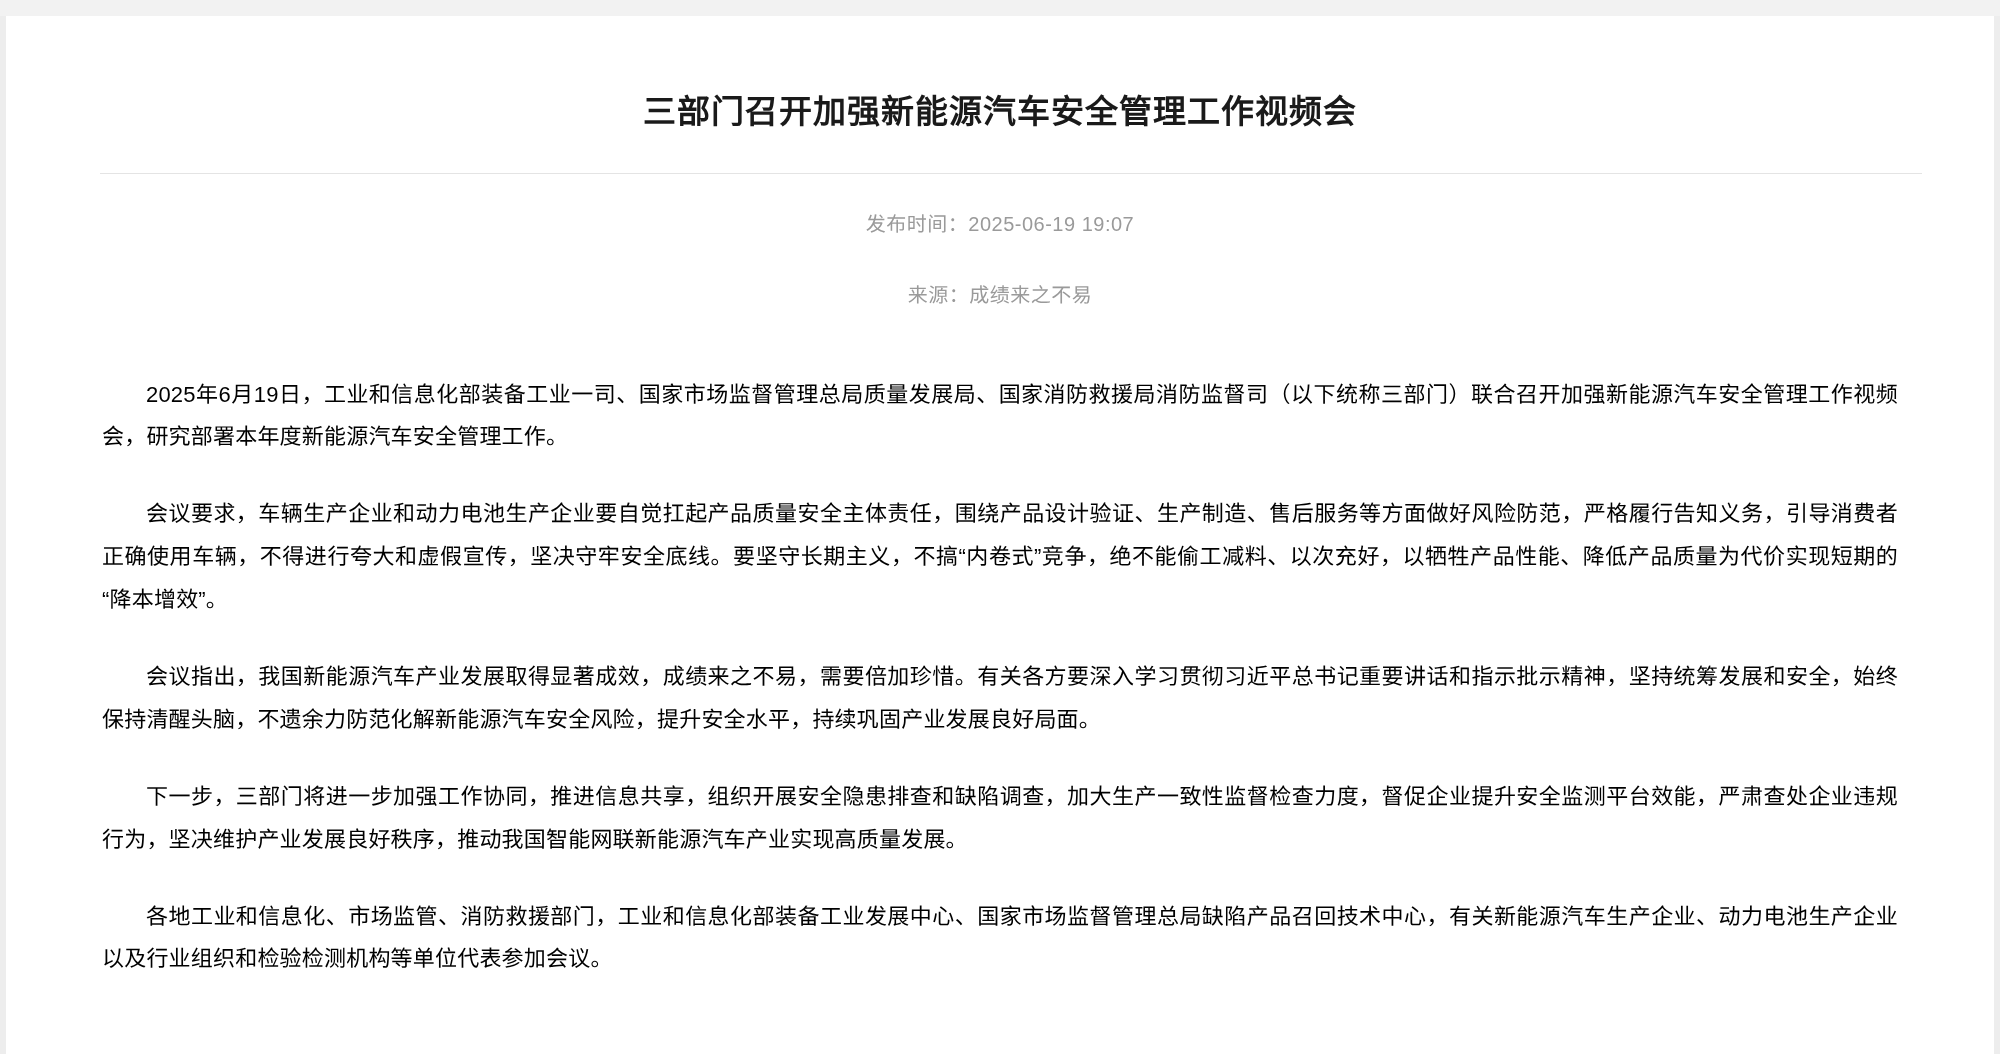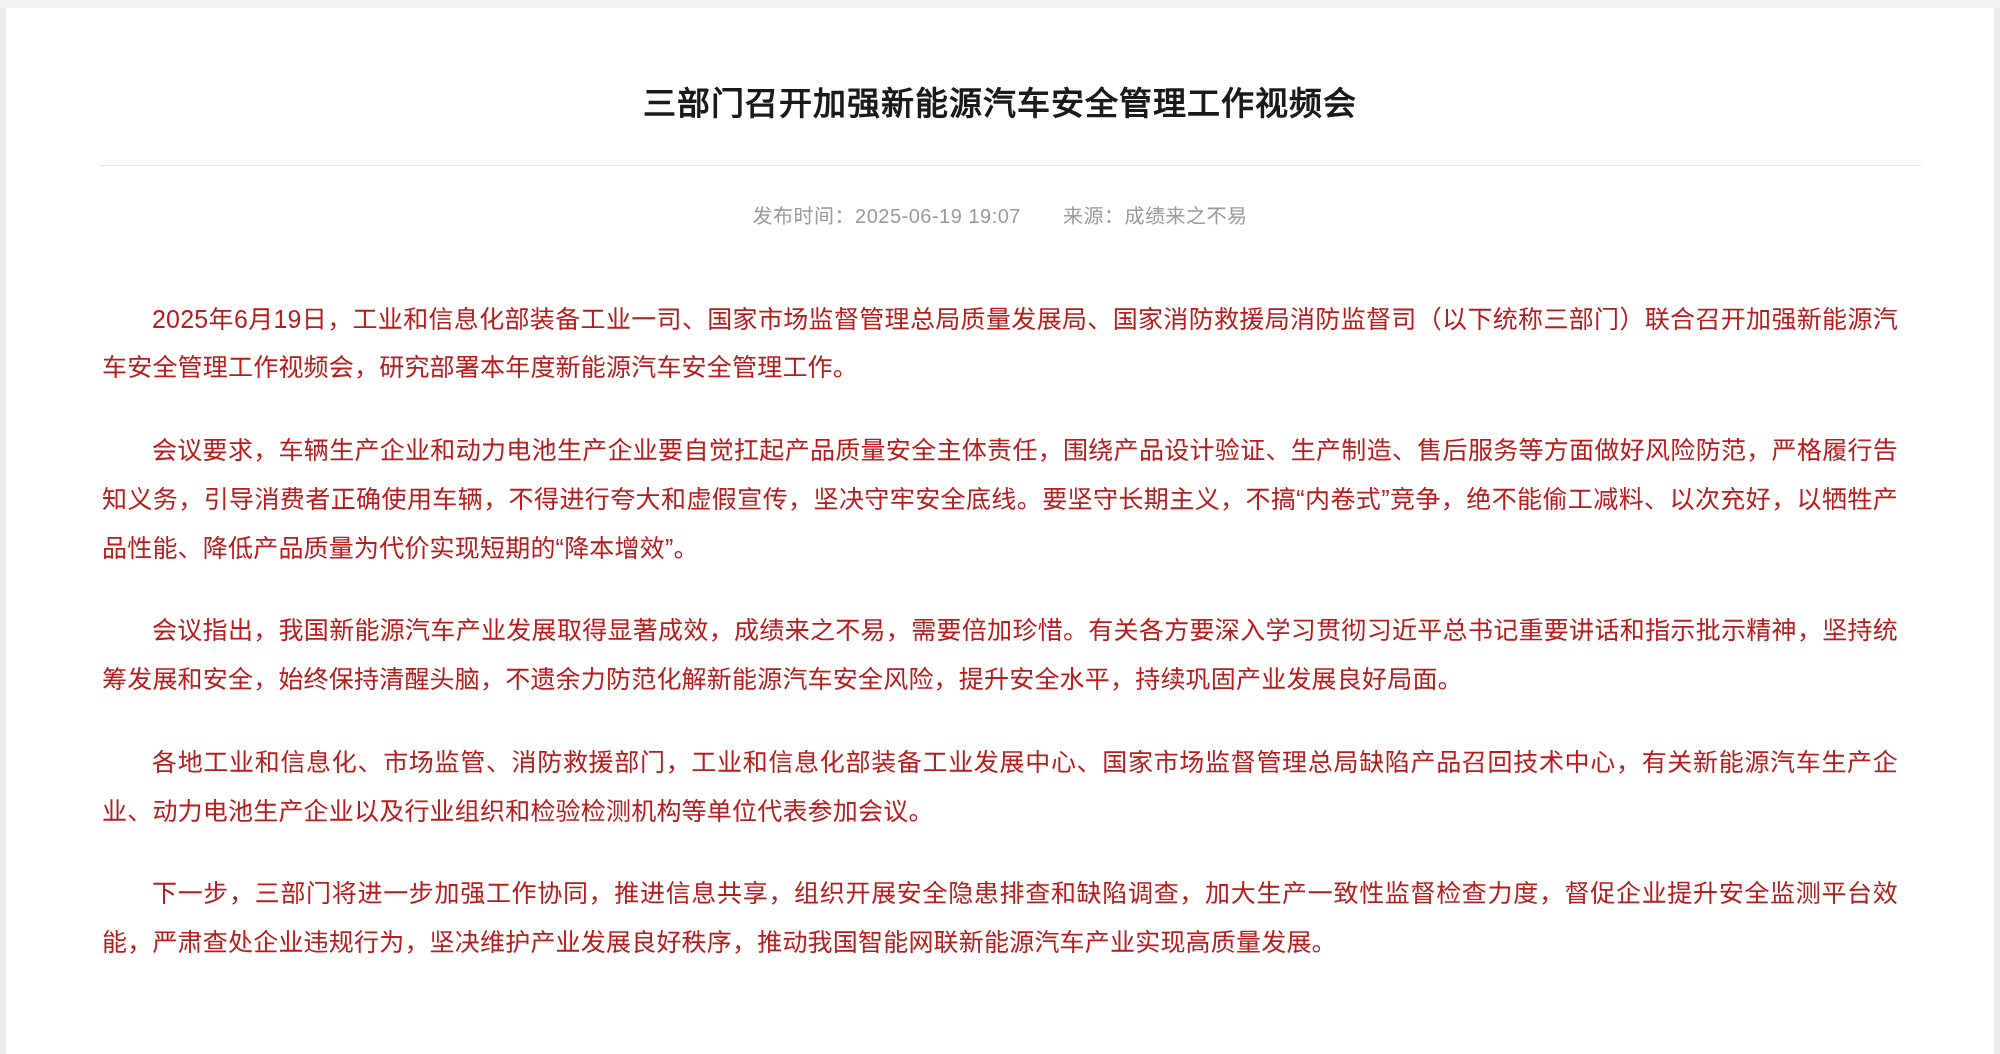--- a/index.html
+++ b/index.html
@@ -35,21 +35,21 @@
     position: absolute;
     right: 0;
     top: 0;
     width: 6px;
     height: 100%;
     background: #ededed;
   }
 
   .content {
     position: relative;
-    margin: 8px auto;
+    margin: 16px auto;
     width: 1800px;
     padding-top: 57px;
     box-sizing: border-box;
   }
 
   .article-title {
     font-size: 33px;
     font-weight: bold;
     color: #1a1a1a;
     text-align: center;
@@ -68,37 +68,38 @@
 
   .meta-row {
     display: flex;
     justify-content: center;
     align-items: center;
     gap: 42px;
     margin-top: 34px;
     color: #9a9a9a;
     font-size: 20px;
     letter-spacing: 0.5px;
+    flex-direction: column;
   }
   .meta-item {
     white-space: nowrap;
   }
 
   .body-wrap {
     margin: 66px auto 0 auto;
     width: 1800px;
     padding: 0 2px;
     box-sizing: border-box;
   }
 
   p.para {
     margin: 0 0 34px 0;
-    font-size: 25px;
+    font-size: 22px;
     line-height: 1.95;
-    color: #b91c1c;
+    color: #000000;
     text-align: justify;
     text-justify: inter-ideograph;
     text-indent: 2em;
     letter-spacing: 0.2px;
     font-family: "Liberation Sans", "DejaVu Sans", sans-serif;
   }
 
   p.para:last-child {
     margin-bottom: 0;
   }
@@ -118,18 +119,18 @@
 
     <div class="meta-row">
       <div class="meta-item"><span>发布时间：</span><span>2025-06-19 19:07</span></div>
       <div class="meta-item"><span>来源：</span><span>成绩来之不易</span></div>
     </div>
 
     <div class="body-wrap">
       <p class="para">2025年6月19日，工业和信息化部装备工业一司、国家市场监督管理总局质量发展局、国家消防救援局消防监督司（以下统称三部门）联合召开加强新能源汽车安全管理工作视频会，研究部署本年度新能源汽车安全管理工作。</p>
       <p class="para">会议要求，车辆生产企业和动力电池生产企业要自觉扛起产品质量安全主体责任，围绕产品设计验证、生产制造、售后服务等方面做好风险防范，严格履行告知义务，引导消费者正确使用车辆，不得进行夸大和虚假宣传，坚决守牢安全底线。要坚守长期主义，不搞“内卷式”竞争，绝不能偷工减料、以次充好，以牺牲产品性能、降低产品质量为代价实现短期的“降本增效”。</p>
       <p class="para">会议指出，我国新能源汽车产业发展取得显著成效，成绩来之不易，需要倍加珍惜。有关各方要深入学习贯彻习近平总书记重要讲话和指示批示精神，坚持统筹发展和安全，始终保持清醒头脑，不遗余力防范化解新能源汽车安全风险，提升安全水平，持续巩固产业发展良好局面。</p>
+      <p class="para">下一步，三部门将进一步加强工作协同，推进信息共享，组织开展安全隐患排查和缺陷调查，加大生产一致性监督检查力度，督促企业提升安全监测平台效能，严肃查处企业违规行为，坚决维护产业发展良好秩序，推动我国智能网联新能源汽车产业实现高质量发展。</p>
       <p class="para">各地工业和信息化、市场监管、消防救援部门，工业和信息化部装备工业发展中心、国家市场监督管理总局缺陷产品召回技术中心，有关新能源汽车生产企业、动力电池生产企业以及行业组织和检验检测机构等单位代表参加会议。</p>
-      <p class="para">下一步，三部门将进一步加强工作协同，推进信息共享，组织开展安全隐患排查和缺陷调查，加大生产一致性监督检查力度，督促企业提升安全监测平台效能，严肃查处企业违规行为，坚决维护产业发展良好秩序，推动我国智能网联新能源汽车产业实现高质量发展。</p>
     </div>
 
   </div>
 </div>
 
 </body></html>

